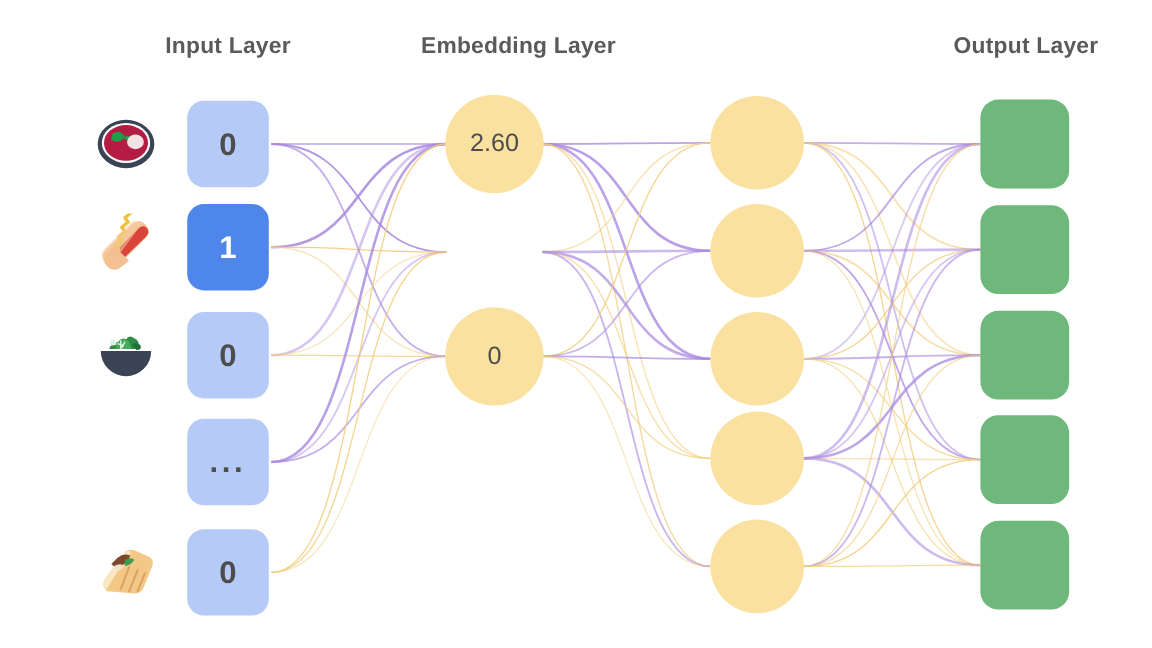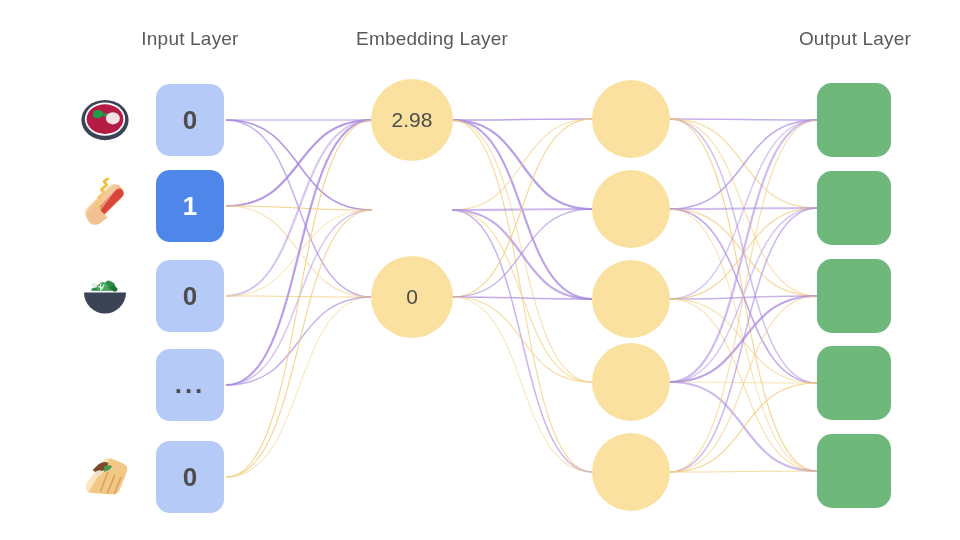--- a/index.html
+++ b/index.html
@@ -14,21 +14,21 @@
     background: #ffffff;
     overflow: hidden;
     font-family: "Liberation Sans", sans-serif;
   }
 
   
   .layer-title {
     position: absolute;
     top: 28px;
     font-size: 19px;
-    font-weight: normal;
+    font-weight: bold;
     color: #5a5a5a;
     letter-spacing: 0.2px;
     white-space: nowrap;
     text-align: center;
     transform: translateX(-50%);
   }
   #title-input    { left: 190px; }
   #title-embed    { left: 432px; }
   #title-output   { left: 855px; }
 
@@ -238,21 +238,21 @@
     <span>0</span>
   </div>
   <div class="node input-box" id="in-3" style="top: 385px;">
     <span class="dots">...</span>
   </div>
   <div class="node input-box" id="in-4" style="top: 477px;">
     <span>0</span>
   </div>
 
   <div class="node embed-node" id="em-0" style="top: 120px;">
-    <span>2.98</span>
+    <span>2.60</span>
   </div>
   <div class="node embed-node" id="em-2" style="top: 297px;">
     <span>0</span>
   </div>
 
   <div class="node hidden-node" id="hd-0" style="top: 119px;"></div>
   <div class="node hidden-node" id="hd-1" style="top: 209px;"></div>
   <div class="node hidden-node" id="hd-2" style="top: 299px;"></div>
   <div class="node hidden-node" id="hd-3" style="top: 382px;"></div>
   <div class="node hidden-node" id="hd-4" style="top: 472px;"></div>

